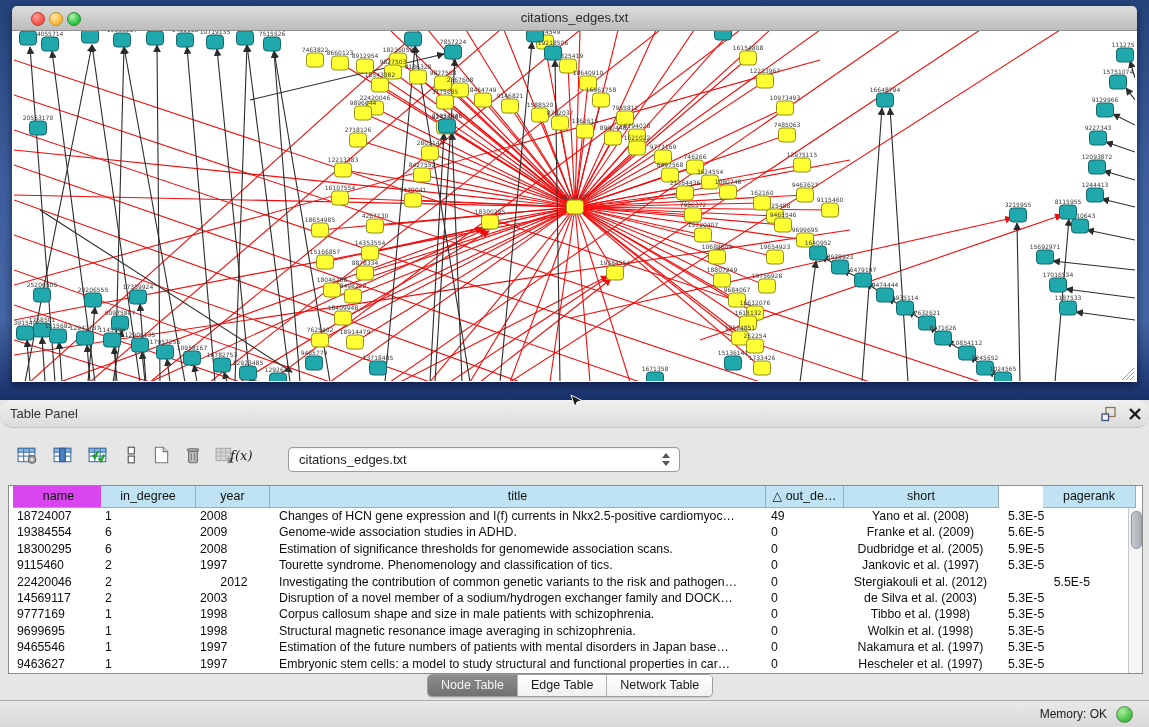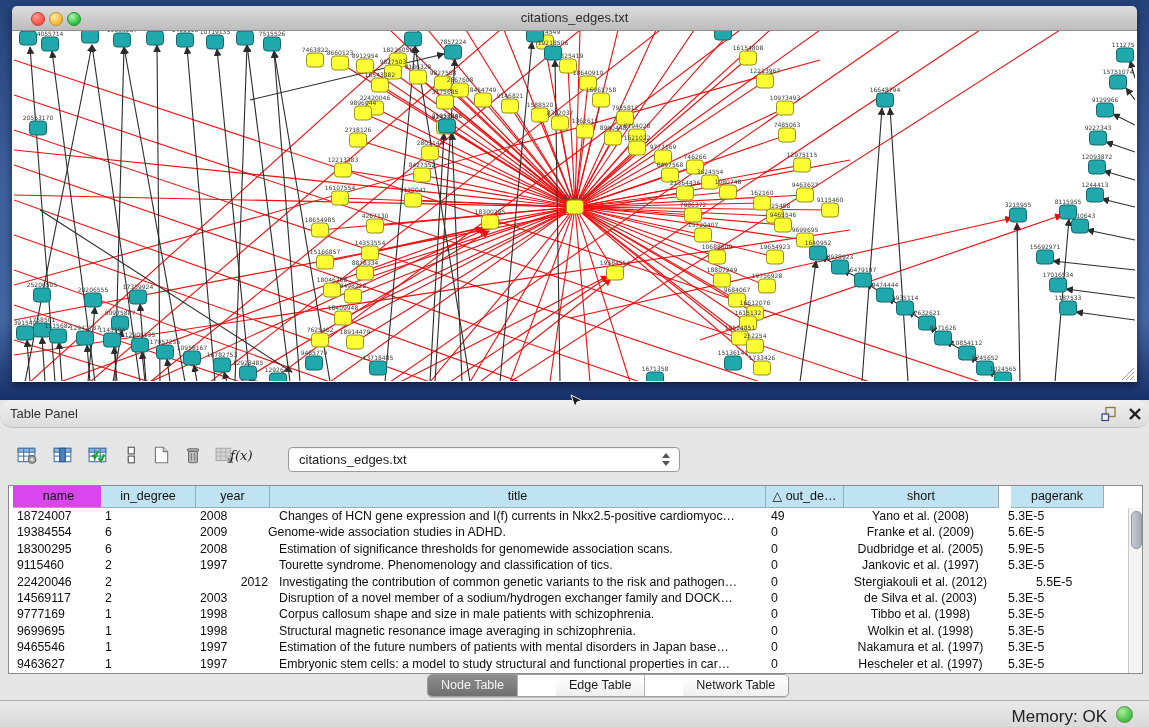--- a/index.html
+++ b/index.html
@@ -52,30 +52,30 @@
   .tr{position:absolute;left:0;width:1108px;height:16.4px;}
   .td{position:absolute;font-size:12.3px;color:#0d0d0d;line-height:16.4px;
     overflow:hidden;white-space:nowrap;}
   #vscroll{position:absolute;right:0;top:22px;width:13px;bottom:0;background:#f4f4f4;border-left:1px solid #c8c8c8;}
   #vthumb{position:absolute;left:1.5px;top:3px;width:9px;height:36px;border-radius:5px;
     background:linear-gradient(90deg,#c7cace,#a8adb4);border:1px solid #9298a0;}
 
   #tabbar{position:absolute;left:0;top:272px;width:100%;height:28px;}
   #tabs{position:absolute;left:427px;top:2px;height:21px;display:flex;
     border:1px solid #9c9c9c;border-radius:5px;overflow:hidden;background:#fff;
-    box-shadow:0 1px 1px rgba(0,0,0,.15);gap:38px;}
+    box-shadow:0 1px 1px rgba(0,0,0,.15);}
   .tab{height:21px;line-height:21px;font-size:12.5px;padding:0 13px;color:#1c1c1c;
     background:linear-gradient(180deg,#ffffff,#f0f0f0);border-right:1px solid #b4b4b4;cursor:pointer;}
   .tab:last-child{border-right:none;}
   .tab.sel{background:linear-gradient(180deg,#8d8d8d,#707070);color:#f4f4f4;}
 
   
   #statusbar{position:absolute;left:0;top:700px;width:1149px;height:27px;
     background:linear-gradient(180deg,#e9e9e9,#d8d8d8);border-top:1px solid #ababab;}
-  #memory-label{position:absolute;right:42px;top:6px;font-size:17px;color:#222;margin-left:32px;}
+  #memory-label{position:absolute;right:42px;top:6px;font-size:12px;color:#222;margin-left:32px;}
   #memory-dot{position:absolute;right:16px;top:5px;width:15px;height:15px;border-radius:50%;
     background:radial-gradient(circle at 35% 30%,#aef0a0,#4cc44c 60%,#2f9f36);border:1px solid #5b8f4f;}
 </style>
 </head>
 <body>
 <div id="page">
 
   <div id="net-area">
     <div id="net-window">
       <div id="net-titlebar">
@@ -640,35 +640,35 @@
         </div>
       </div>
 
     <div id="table-box">
         <div class="th" style="left: 4px; width: 91px; background: #d946ef;">name</div>
         <div class="th" style="left: 92px; width: 94px; background: rgb(191, 227, 242);">in_degree</div>
         <div class="th" style="left: 187px; width: 73px; background: rgb(191, 227, 242);">year</div>
         <div class="th" style="left: 261px; width: 495px; background: rgb(191, 227, 242);">title</div>
         <div class="th" style="left: 757px; width: 77px; background: rgb(191, 227, 242);">△ out_de…</div>
         <div class="th" style="left: 835px; width: 154px; background: rgb(191, 227, 242);">short</div>
-        <div class="th" style="left: 1002px; width: 92px; background: rgb(191, 227, 242);">pagerank</div>
+        <div class="th" style="left: 1034px; width: 92px; background: rgb(191, 227, 242);">pagerank</div>
         <div class="tr" style="top: 22px;">
           <div class="td" style="left: 8px; width: 82px; text-align: left;">18724007</div>
           <div class="td" style="left: 96px; width: 89px; text-align: left;">1</div>
           <div class="td" style="left: 191px; width: 68px; text-align: left;">2008</div>
           <div class="td" style="left: 270px; width: 485px; text-align: left;">Changes of HCN gene expression and I(f) currents in Nkx2.5-positive cardiomyoc…</div>
           <div class="td" style="left: 762px; width: 71px; text-align: left;">49</div>
           <div class="td" style="left: 835px; width: 153px; text-align: center;">Yano et al. (2008)</div>
           <div class="td" style="left: 999px; width: 82px; text-align: left;">5.3E-5</div>
         </div>
         <div class="tr" style="top: 38.4px;">
           <div class="td" style="left: 8px; width: 82px; text-align: left;">19384554</div>
           <div class="td" style="left: 96px; width: 89px; text-align: left;">6</div>
           <div class="td" style="left: 191px; width: 68px; text-align: left;">2009</div>
-          <div class="td" style="left: 259px; width: 485px; text-align: left;">Genome-wide association studies in ADHD.</div>
+          <div class="td" style="left: 270px; width: 485px; text-align: left;">Genome-wide association studies in ADHD.</div>
           <div class="td" style="left: 762px; width: 71px; text-align: left;">0</div>
           <div class="td" style="left: 835px; width: 153px; text-align: center;">Franke et al. (2009)</div>
           <div class="td" style="left: 999px; width: 82px; text-align: left;">5.6E-5</div>
         </div>
         <div class="tr" style="top: 54.8px;">
           <div class="td" style="left: 8px; width: 82px; text-align: left;">18300295</div>
           <div class="td" style="left: 96px; width: 89px; text-align: left;">6</div>
           <div class="td" style="left: 191px; width: 68px; text-align: left;">2008</div>
           <div class="td" style="left: 270px; width: 485px; text-align: left;">Estimation of significance thresholds for genomewide association scans.</div>
           <div class="td" style="left: 762px; width: 71px; text-align: left;">0</div>
@@ -680,25 +680,25 @@
           <div class="td" style="left: 96px; width: 89px; text-align: left;">2</div>
           <div class="td" style="left: 191px; width: 68px; text-align: left;">1997</div>
           <div class="td" style="left: 270px; width: 485px; text-align: left;">Tourette syndrome. Phenomenology and classification of tics.</div>
           <div class="td" style="left: 762px; width: 71px; text-align: left;">0</div>
           <div class="td" style="left: 835px; width: 153px; text-align: center;">Jankovic et al. (1997)</div>
           <div class="td" style="left: 999px; width: 82px; text-align: left;">5.3E-5</div>
         </div>
         <div class="tr" style="top: 87.6px;">
           <div class="td" style="left: 8px; width: 82px; text-align: left;">22420046</div>
           <div class="td" style="left: 96px; width: 89px; text-align: left;">2</div>
-          <div class="td" style="left: 191px; width: 68px; text-align: right;">2012</div>
+          <div class="td" style="left: 191px; width: 68px; text-align: center;">2012</div>
           <div class="td" style="left: 270px; width: 485px; text-align: left;">Investigating the contribution of common genetic variants to the risk and pathogen…</div>
           <div class="td" style="left: 762px; width: 71px; text-align: left;">0</div>
           <div class="td" style="left: 835px; width: 153px; text-align: center;">Stergiakouli et al. (2012)</div>
-          <div class="td" style="left: 999px; width: 82px; text-align: left; margin-left: 28px;">5.5E-5</div>
+          <div class="td" style="left: 999px; width: 82px; text-align: right;">5.5E-5</div>
         </div>
         <div class="tr" style="top: 104px;">
           <div class="td" style="left: 8px; width: 82px; text-align: left;">14569117</div>
           <div class="td" style="left: 96px; width: 89px; text-align: left;">2</div>
           <div class="td" style="left: 191px; width: 68px; text-align: left;">2003</div>
           <div class="td" style="left: 270px; width: 485px; text-align: left;">Disruption of a novel member of a sodium/hydrogen exchanger family and DOCK…</div>
           <div class="td" style="left: 762px; width: 71px; text-align: left;">0</div>
           <div class="td" style="left: 835px; width: 153px; text-align: center;">de Silva et al. (2003)</div>
           <div class="td" style="left: 999px; width: 82px; text-align: left;">5.3E-5</div>
         </div>

